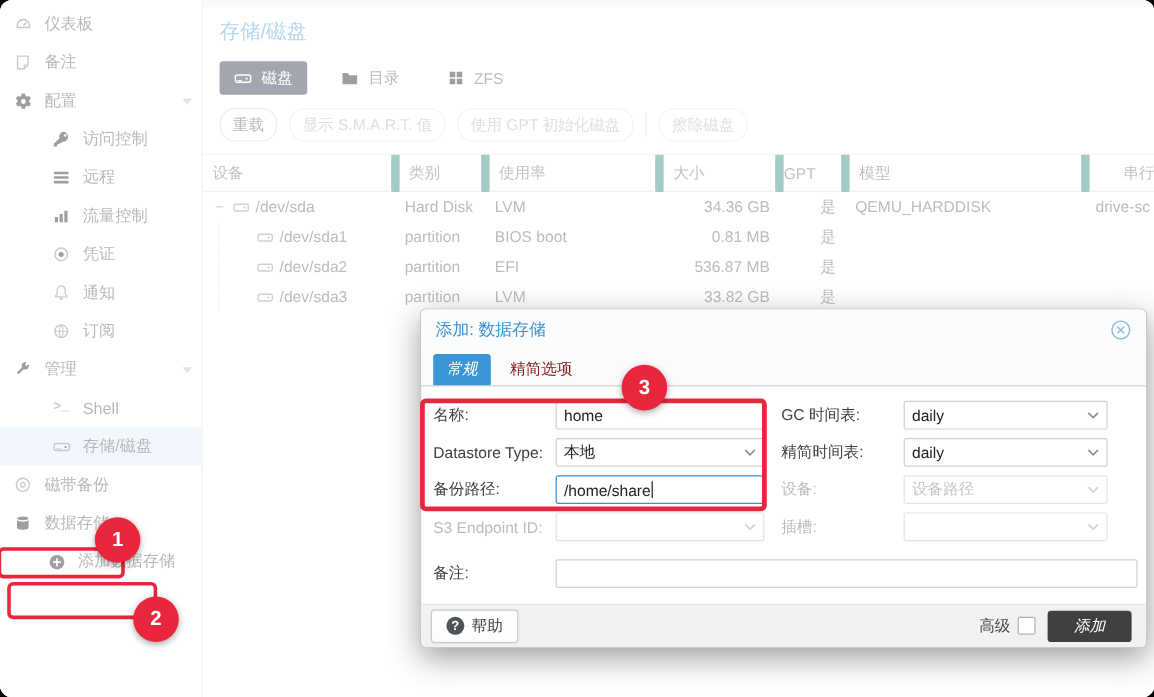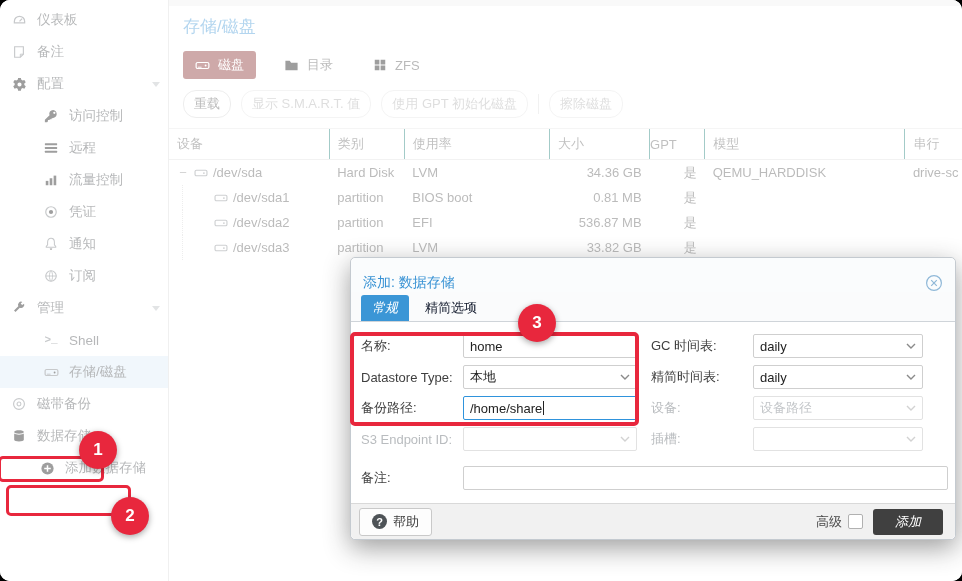--- a/index.html
+++ b/index.html
@@ -15,45 +15,45 @@
   .s-icon{width:18px;margin-right:9px;color:#6d7277;display:inline-flex;justify-content:center;align-items:center;flex:none;}
   .s-label{white-space:nowrap;overflow:hidden;}
   .chev{width:0;height:0;border-left:4px solid transparent;border-right:4px solid transparent;border-top:5px solid #b4b8bc;margin-left:auto;}
   .mono{font-family:"Liberation Mono",monospace;font-size:11px;font-weight:bold;}
   
   .main{flex:1;position:relative;overflow:hidden;background:#fff;}
   .topstrip{height:6px;background:#f0f0f0;}
   .page-title{color:#3892d4;font-size:17px;padding:9px 0 0 14px;}
   .tabbar{display:flex;gap:16px;padding:13px 0 0 14px;align-items:center;}
   .tab{display:flex;align-items:center;gap:8px;height:28px;padding:0 12px;border-radius:3px;color:#4a4a4a;}
-  .tab.active{background:#7f1d1d;color:#fff;}
+  .tab.active{background:#0f172a;color:#fff;}
   .tab .ticon{display:inline-flex;}
   .toolbar{display:flex;gap:10px;padding:11px 14px 10px;border-bottom:1px solid #e4e4e4;align-items:center;}
   .tbtn{border:1px solid #d0d0d0;background:#fff;border-radius:13px;height:26px;padding:0 10px;color:#474747;display:flex;align-items:center;white-space:nowrap;}
   .tbtn.disabled{color:#a9a9a9;border-color:#e1e1e1;}
   .tsep{width:1px;height:20px;background:#d9d9d9;}
   table.grid{width:100%;border-collapse:collapse;table-layout:fixed;}
-  table.grid th{font-weight:normal;text-align:left;color:#5a5a5a;height:30px;border-bottom:1px solid #dedede;border-right:1px solid #0f766e;padding:0 0 0 8px;overflow:hidden;white-space:nowrap;}
-  table.grid th:last-child{border-right:none;}
+  table.grid th{font-weight:normal;text-align:left;color:#5a5a5a;height:30px;border-bottom:1px solid #dedede;border-right:7px solid #0f766e;padding:0 0 0 8px;overflow:hidden;white-space:nowrap;}
+  table.grid th:last-child{border-right:none;text-align:right;}
   table.grid td{height:25px;color:#4c4c4c;padding:0 0 0 8px;overflow:hidden;white-space:nowrap;}
   .al-r{text-align:right;padding-right:8px !important;}
   .al-c{text-align:center;padding-left:0 !important;}
   .dev-cell{display:flex;align-items:center;gap:5px;}
   .expander{width:12px;color:#8a8a8a;text-align:center;flex:none;}
   .tree-pad{width:26px;flex:none;border-left:1px dotted #cfcfcf;height:25px;margin-left:5px;}
   .hddicon{color:#7d8287;display:inline-flex;flex:none;}
   
   .mask{position:absolute;inset:0;background:rgba(255,255,255,0.62);z-index:4;}
   
   .modal{position:absolute;left:350px;top:257px;width:606px;height:283px;background:#fff;border:1px solid #c4cad0;
          border-radius:5px;box-shadow:0 8px 26px rgba(40,40,40,.45);z-index:10;box-sizing:border-box;}
-  .m-header{display:flex;justify-content:space-between;align-items:flex-end;height:34px;padding:0 12px;color:#3892d4;font-size:14px;background:#fafcfd;border-radius:5px 5px 0 0;}
+  .m-header{display:flex;justify-content:space-between;align-items:center;height:34px;padding:0 12px;color:#3892d4;font-size:14px;background:#fafcfd;border-radius:5px 5px 0 0;}
   .m-close{color:#8fb8d8;display:inline-flex;}
   .m-tabs{display:flex;gap:5px;height:29px;align-items:flex-end;padding-left:10px;border-bottom:1px solid #cfd4d9;background:#fafbfc;}
-  .m-tab{height:26px;padding:0 11px;display:flex;align-items:center;border-radius:3px 3px 0 0;color:#0f172a;}
+  .m-tab{height:26px;padding:0 11px;display:flex;align-items:center;border-radius:3px 3px 0 0;color:#7f1d1d;}
   .m-tab.active{background:#3b96d6;color:#fff;font-style:italic;}
   .m-body{padding:12px 10px 0;}
   .fgrid{display:flex;}
   .fcol{width:276px;flex:none;}
   .fcol.right{width:272px;margin-left:14px;}
   .frow{display:flex;align-items:center;height:24px;margin-bottom:7px;}
   .flabel{width:102px;flex:none;color:#3f3f3f;}
   .flabel.disabled{color:#b9bcbf;}
   .fctl{flex:1;height:22px;border:1px solid #cfcfcf;border-radius:2px;display:flex;align-items:center;padding:0 6px;color:#222;background:#fff;box-sizing:content-box;}
   .fctl.focus{border-color:#2f93dc;}

